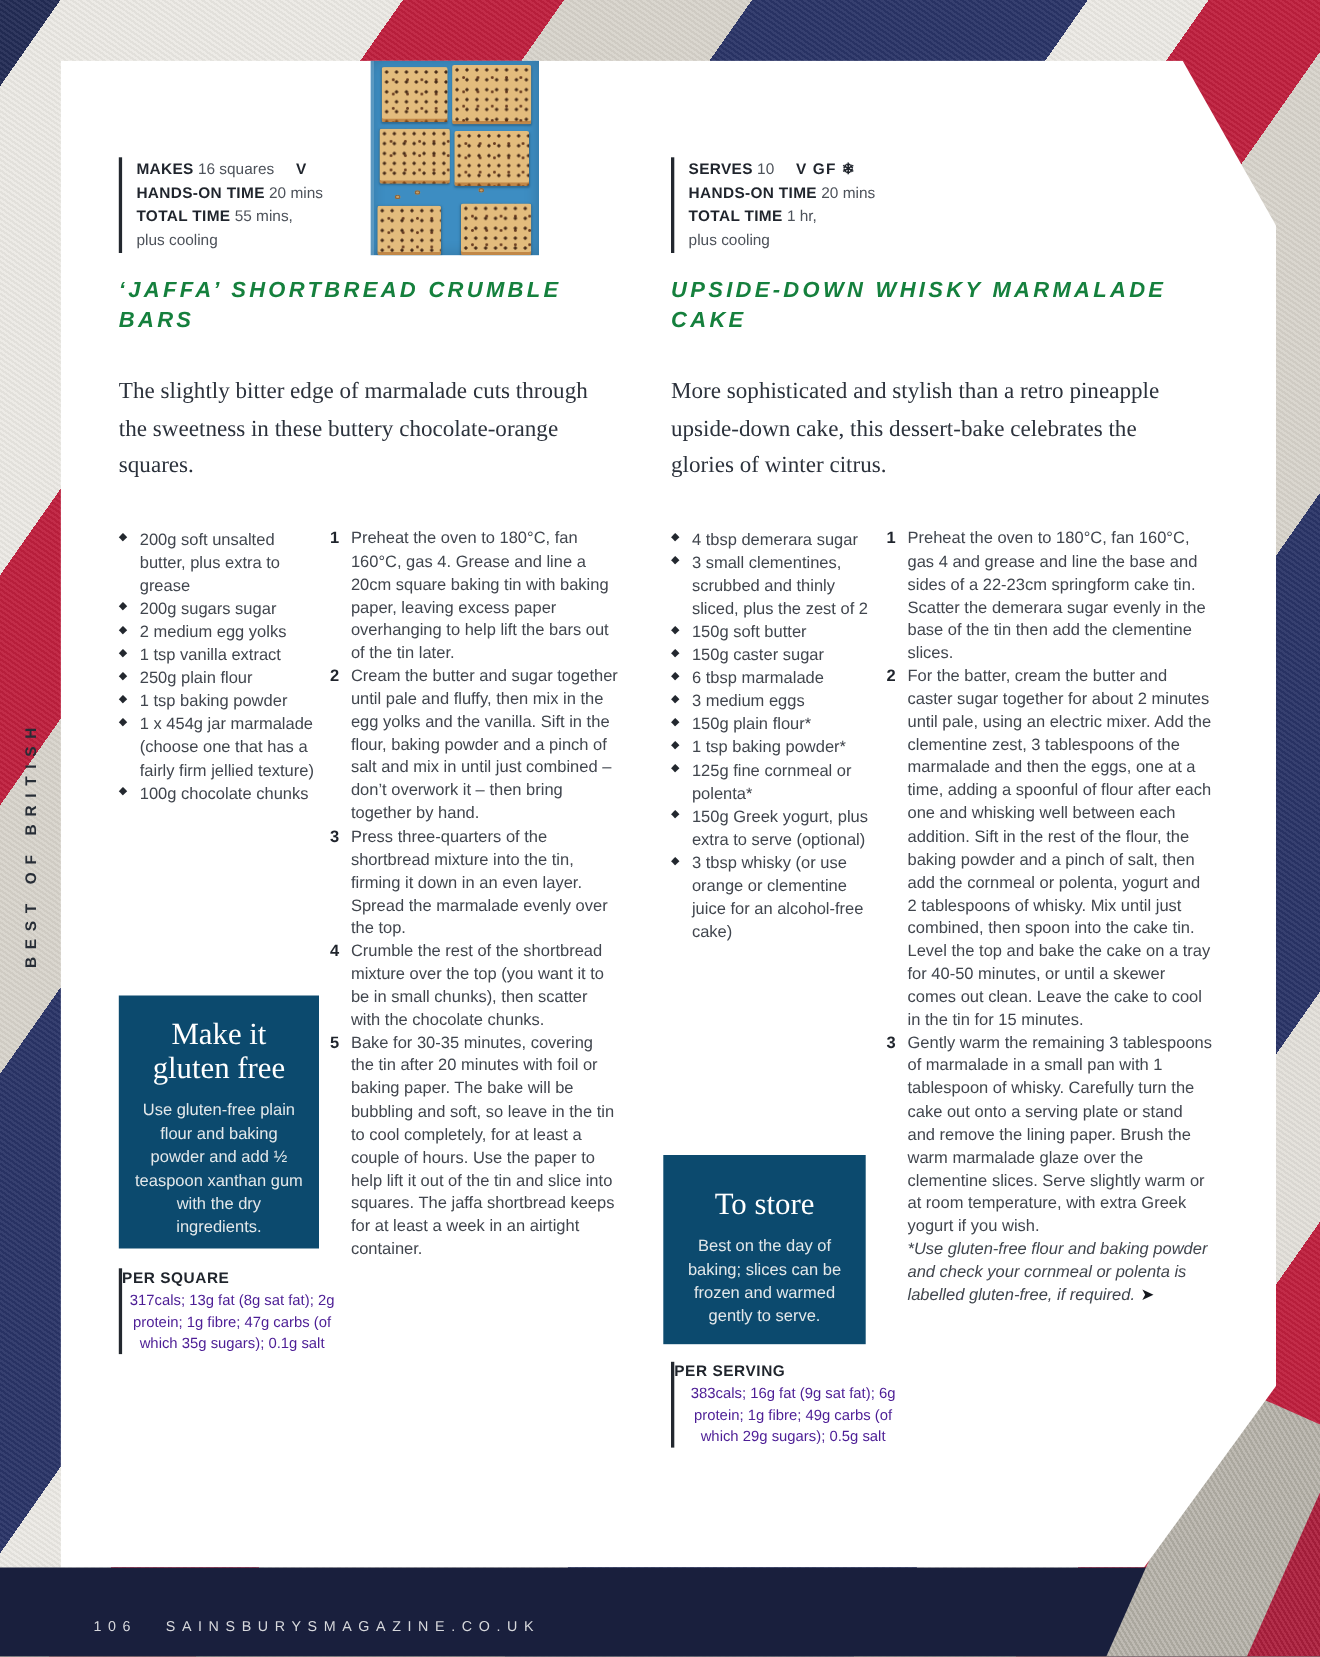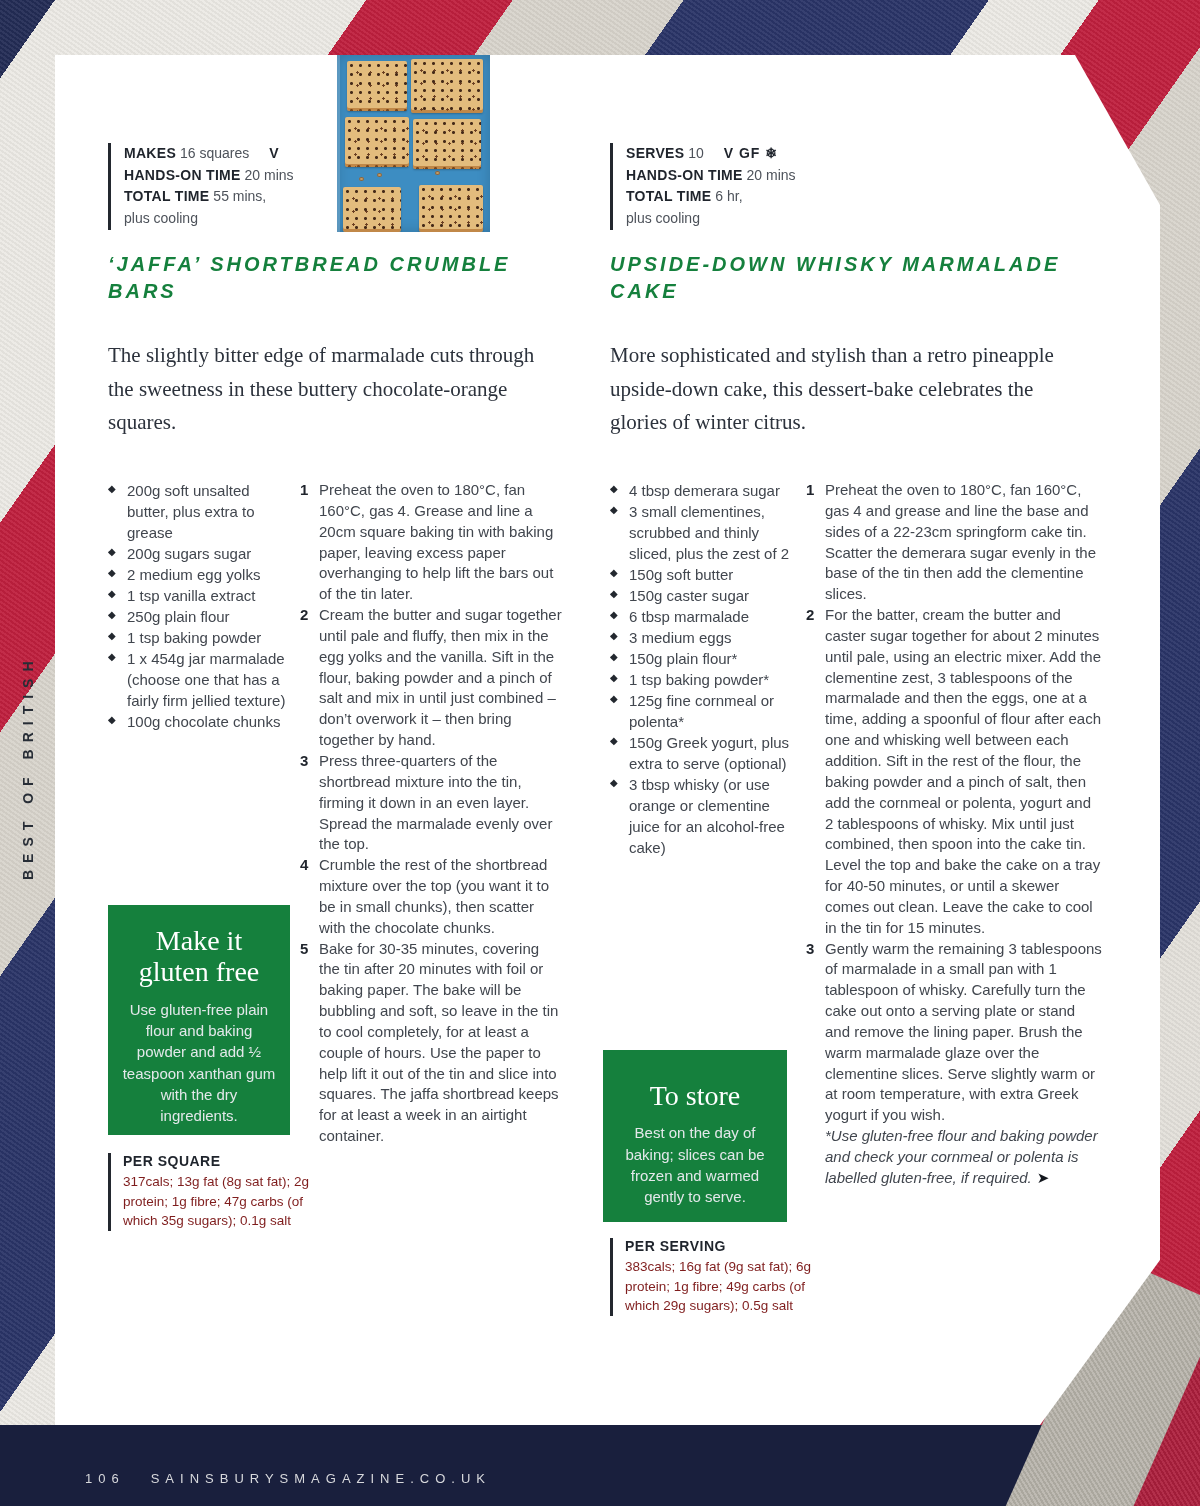--- a/index.html
+++ b/index.html
@@ -72,31 +72,31 @@
   .bullet{position:absolute;left:0;top:2px;font-size:10px;color:#23282f;}
   
   .steps{position:absolute;font-size:15px;line-height:1.39;color:#41464e;}
   .steps-left{left:245px;top:425px;width:262px;}
   .steps-right{left:751px;top:425px;width:296px;}
   .step{position:relative;padding-left:19px;}
   .num{position:absolute;left:0;top:0;font-weight:700;color:#1f242c;}
   .footnote{position:relative;padding-left:19px;font-style:italic;color:#41464e;}
   .arrow{font-style:normal;margin-left:5px;color:#14181e;}
   
-  .darkbox{position:absolute;background:#15803d;color:#fff;text-align:center;}
+  .darkbox{position:absolute;background:#0c4a6e;color:#fff;text-align:center;}
   .gf-box{left:53px;top:850px;width:182px;height:230px;padding:20px 12px;box-sizing:border-box;}
   .store-box{left:548px;top:995px;width:184px;height:172px;padding:30px 13px 16px;box-sizing:border-box;}
   .box-title{font-family:"Liberation Serif",serif;font-size:28px;line-height:1.12;color:#ffffff;}
   .box-body{font-size:15px;line-height:1.42;color:#e3e8ea;margin-top:11px;}
   
-  .nutri{position:absolute;border-left:3px solid #23282f;padding-left:12px;}
+  .nutri{position:absolute;border-left:3px solid #23282f;}
   .nutri-square{left:53px;top:1098px;width:200px;}
   .nutri-serving{left:555px;top:1183px;width:216px;}
   .nutri-h{font-size:14px;font-weight:700;letter-spacing:.5px;color:#1f242c;}
-  .nutri-b{font-size:13.5px;line-height:1.45;color:#7f1d1d;margin-top:3px;}
+  .nutri-b{font-size:13.5px;line-height:1.45;color:#4c1d95;margin-top:3px;text-align:center;}
 </style>
 </head>
 <body>
 
 <div class="canvas">
 
   <div class="flag"></div>
   <div class="footer-band"></div>
   <div class="fabric-grey"></div>
   <div class="fabric-red"></div>
@@ -139,21 +139,21 @@
         <span class="m-label">SERVES</span>
         <span>10</span>
         <span class="m-badge">V GF ❄</span>
       </div>
       <div>
         <span class="m-label">HANDS-ON TIME</span>
         <span>20 mins</span>
       </div>
       <div>
         <span class="m-label">TOTAL TIME</span>
-        <span>6 hr,</span>
+        <span>1 hr,</span>
       </div>
       <div>plus cooling</div>
     </div>
 
     <h1 class="title title-left" style="margin:0;">‘JAFFA’ SHORTBREAD CRUMBLE BARS</h1>
     <h1 class="title title-right" style="margin:0;">UPSIDE-DOWN WHISKY MARMALADE CAKE</h1>
 
     <p class="intro intro-right" style="margin:0;">More sophisticated and stylish than a retro pineapple upside-down cake, this dessert-bake celebrates the glories of winter citrus.</p>
     <p class="intro intro-left" style="margin:0;">The slightly bitter edge of marmalade cuts through the sweetness in these buttery chocolate-orange squares.</p>
 

